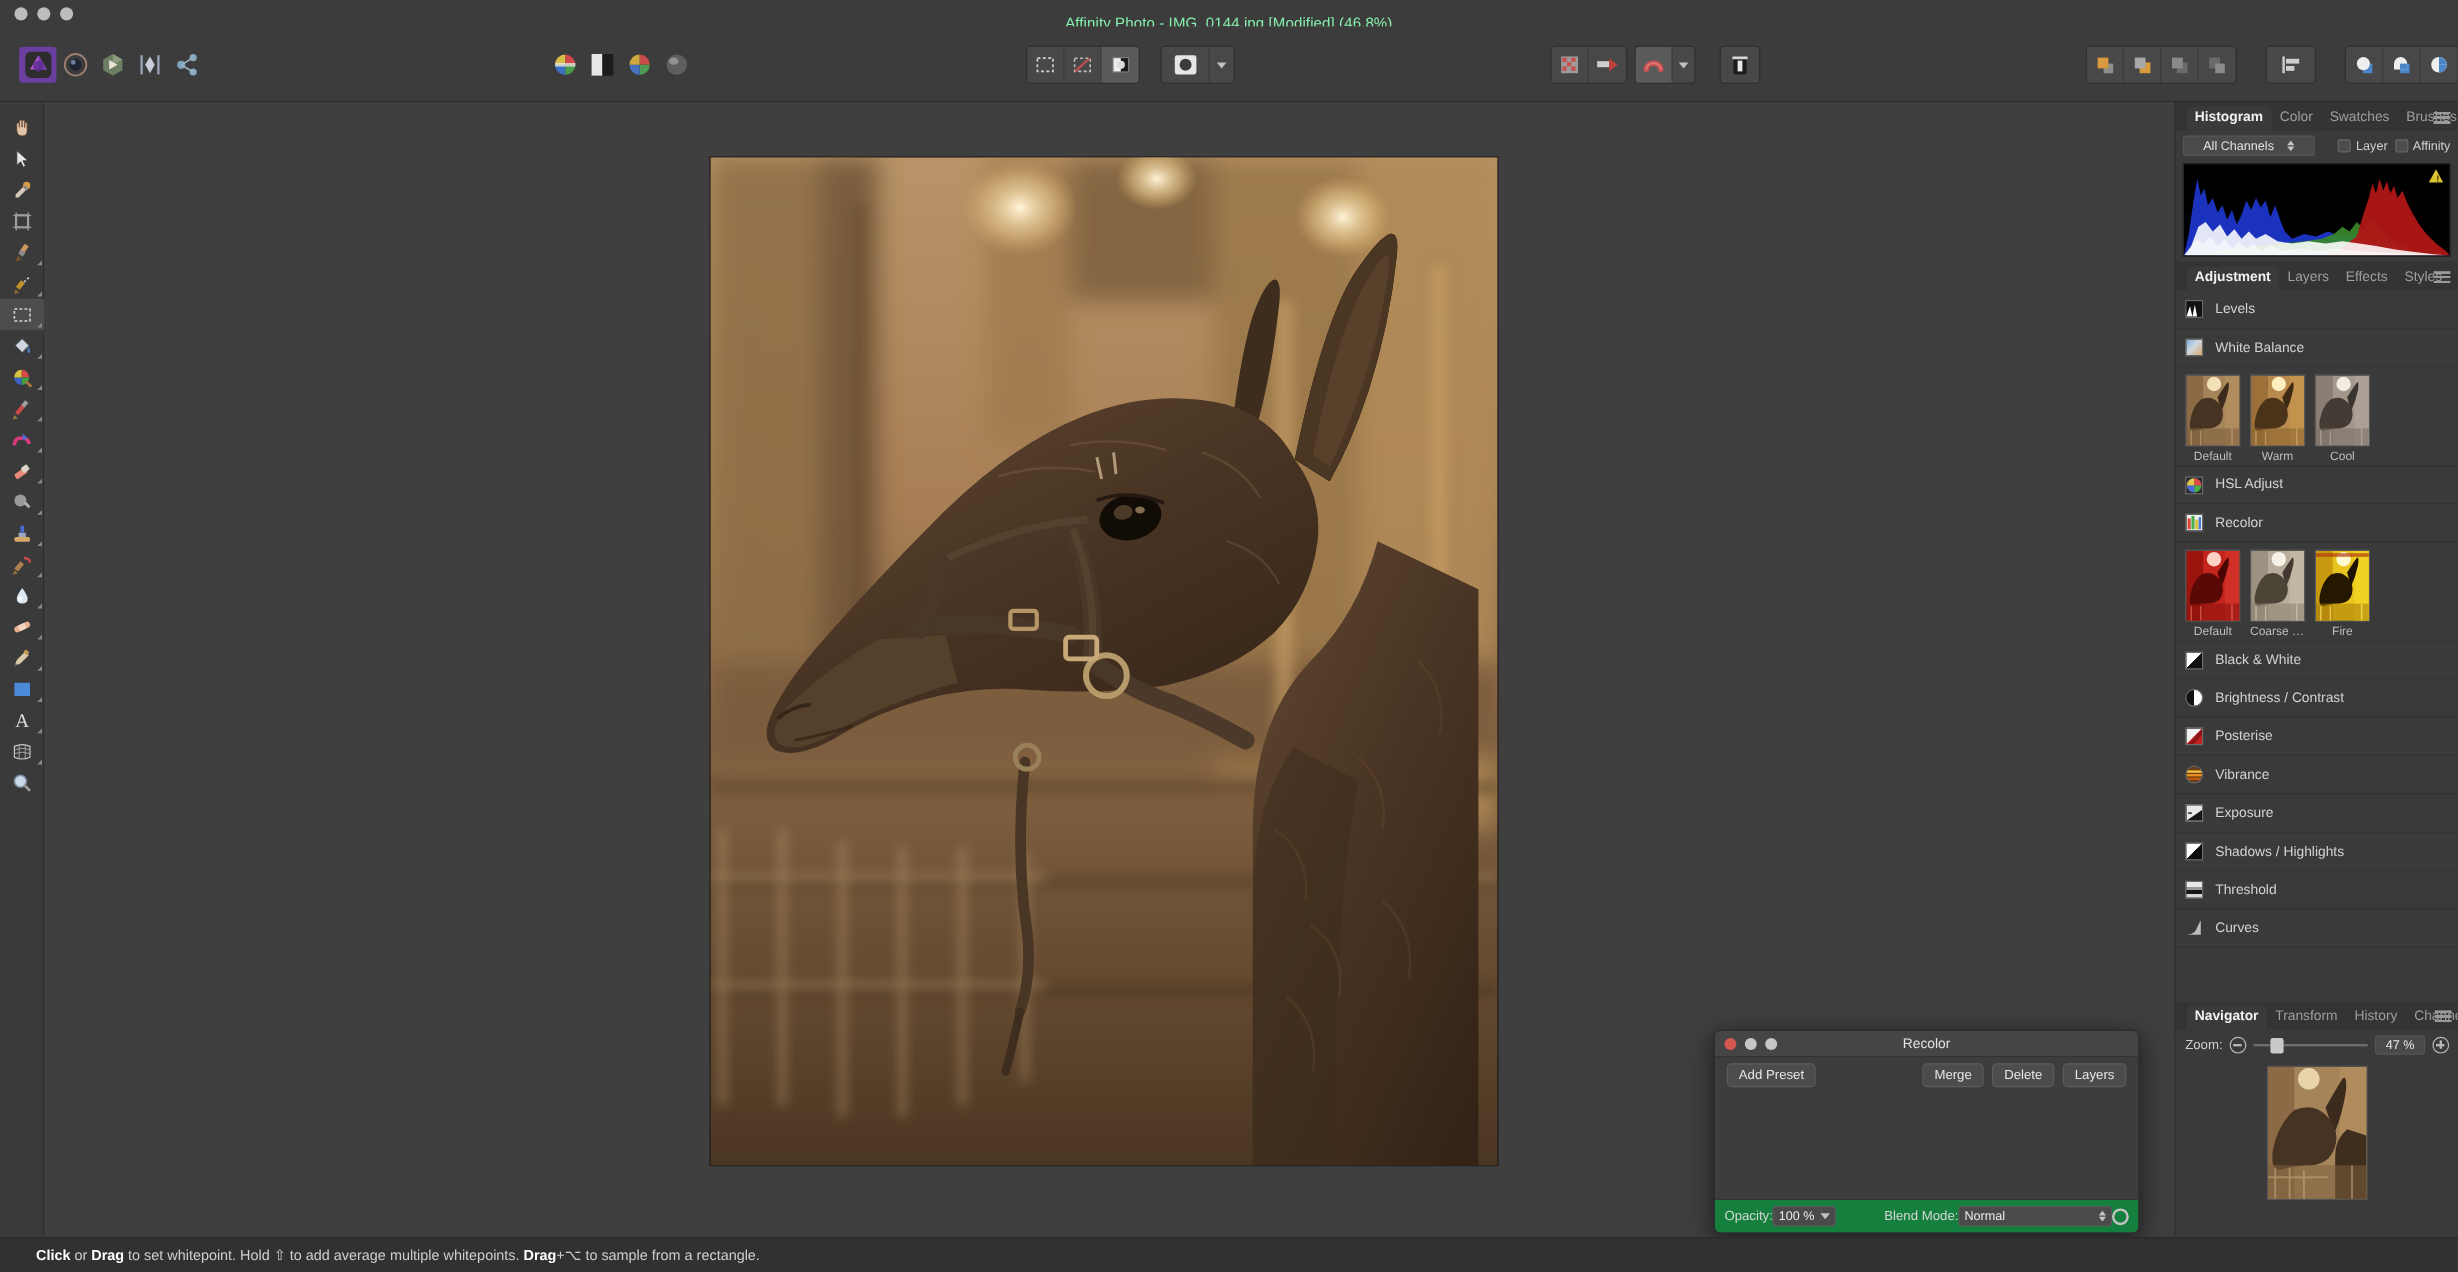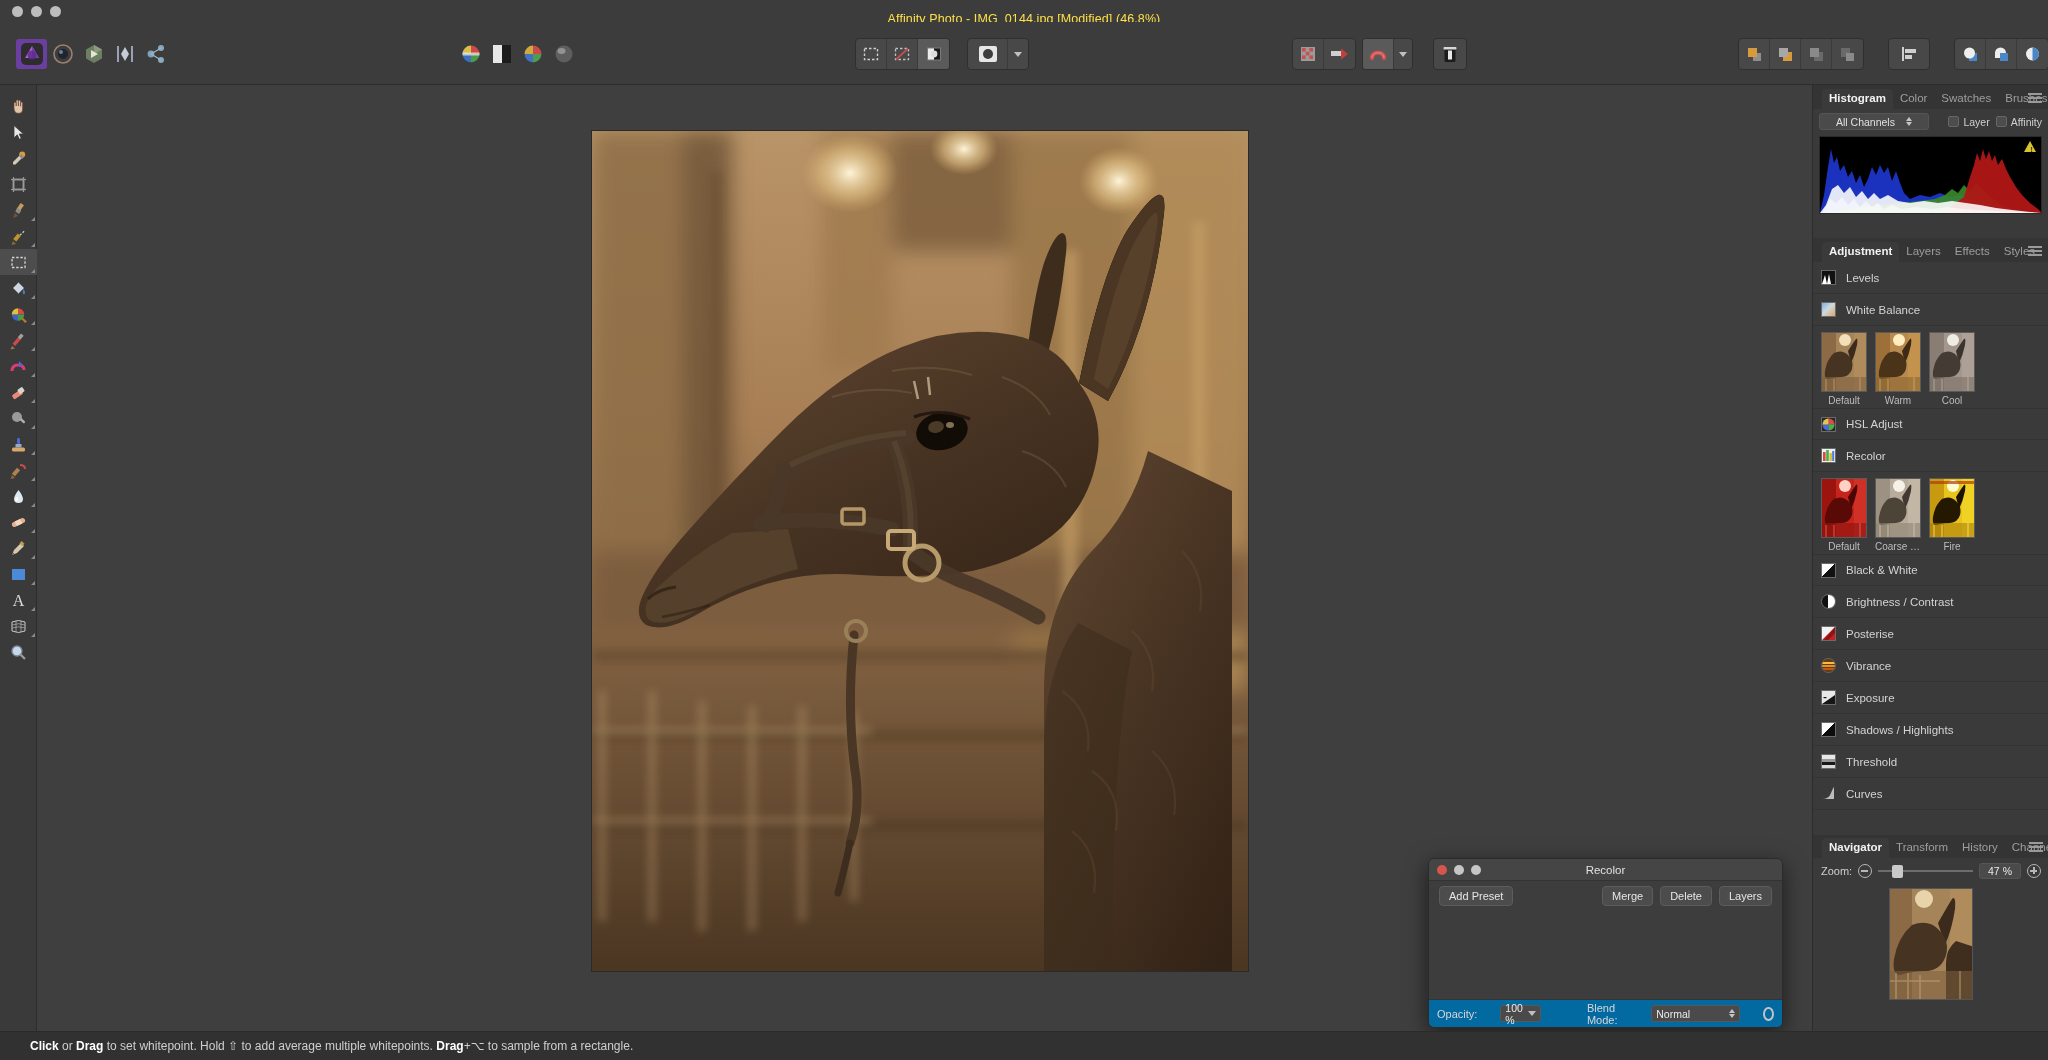--- a/index.html
+++ b/index.html
@@ -16,21 +16,21 @@
     width: 2048px; height: 1060px;
     background: #404040;
   }
 
   
   .titlebar {
     position: absolute; top: 0; left: 0; width: 2048px; height: 22px;
     background: #3c3c3c;
     display: flex; align-items: center; justify-content: center;
   }
-  .title-text { font-size: 12.5px; color: #fde047; letter-spacing: 0.1px; margin-top: 16px; }
+  .title-text { font-size: 12.5px; color: #86efac; letter-spacing: 0.1px; margin-top: 16px; }
   .traffic {
     position: absolute; left: 12px; top: 6px;
     display: flex; gap: 8px; align-items: center;
   }
   .tl { width: 11px; height: 11px; border-radius: 50%; background: #bdbdbd; }
 
   
   .toolbar {
     position: absolute; top: 22px; left: 0; width: 2048px; height: 63px;
     background: #3c3c3c;
@@ -203,22 +203,22 @@
     position: absolute; top: -3px; width: 13px; height: 13px; border-radius: 50%;
     background: #e8e8e8; border: 2px solid #8a8a8a;
   }
   .sfield {
     background: #4a4a4a; border: 1px solid #585858; border-radius: 3px;
     width: 42px; height: 16px; font-size: 10.5px; color: #eaeaea;
     display: flex; align-items: center; padding-left: 4px;
   }
   .dlg-foot {
     position: absolute; bottom: 0; left: 0; width: 100%; height: 28px;
-    background: #0369a1; border-top: 1px solid #333;
-    display: flex; align-items: center; padding: 0 8px; gap: 23px; font-size: 11px; color: #d6d6d6;
+    background: #15803d; border-top: 1px solid #333;
+    display: flex; align-items: center; padding: 0 8px; gap: 0; font-size: 11px; color: #d6d6d6;
   }
   .combo {
     background: #4a4a4a; border: 1px solid #585858; border-radius: 3px;
     height: 17px; display: flex; align-items: center; padding: 0 4px;
     font-size: 10.5px; color: #eaeaea; gap: 5px;
   }
   .caret { width: 0; height: 0; border-left: 4px solid transparent; border-right: 4px solid transparent; border-top: 5px solid #c0c0c0; }
   .gear { width: 14px; height: 14px; border-radius: 50%; border: 2px solid #c3c3c3; }
 </style>
 </head>
@@ -785,21 +785,21 @@
           <path d="M120,76 L128,72 L136,66 L144,60 L150,40 L154,28 L157,16 L160,24 L163,12 L166,22 L169,14 L172,24 L175,18 L178,28 L182,22 L186,32 L190,40 L196,50 L202,58 L210,66 L218,72 L222,76 Z" fill="#b01616" opacity="0.95"></path>
 
           <path d="M0,76 L6,68 L12,52 L18,48 L24,56 L30,50 L36,60 L42,54 L48,62 L54,56 L60,62 L68,58 L78,64 L90,66 L104,64 L118,66 L132,64 L146,66 L160,68 L176,71 L192,73 L210,75 L222,76 Z" fill="#ffffff" opacity="0.88"></path>
           <path d="M2,76 L10,62 L16,66 L22,60 L28,68 L34,62 L40,70 L46,64 L52,70 L58,66 L64,72 L72,68 L82,72 L96,70 L112,72 L128,70 L142,72 L158,73 L176,74 L196,75 L222,76 Z" fill="#ffffff" opacity="0.55"></path>
         </svg>
         <span class="warn-tri"></span>
         <span style="position:absolute;right:8.2px;top:8px;font-size:8px;color:#4a3c00;font-weight:bold;">!</span>
       </div>
     </div>
 
-    <div style="margin-top:24px;">
+    <div style="margin-top:4px;">
       <div class="panel-tabs">
         <span class="grip"></span>
         <span class="ptab active">Adjustment</span>
         <span class="ptab">Layers</span>
         <span class="ptab">Effects</span>
         <span class="ptab">Styles</span>
         <span class="ptab">Stock</span>
         <span class="panel-menu"></span>
       </div>
 

